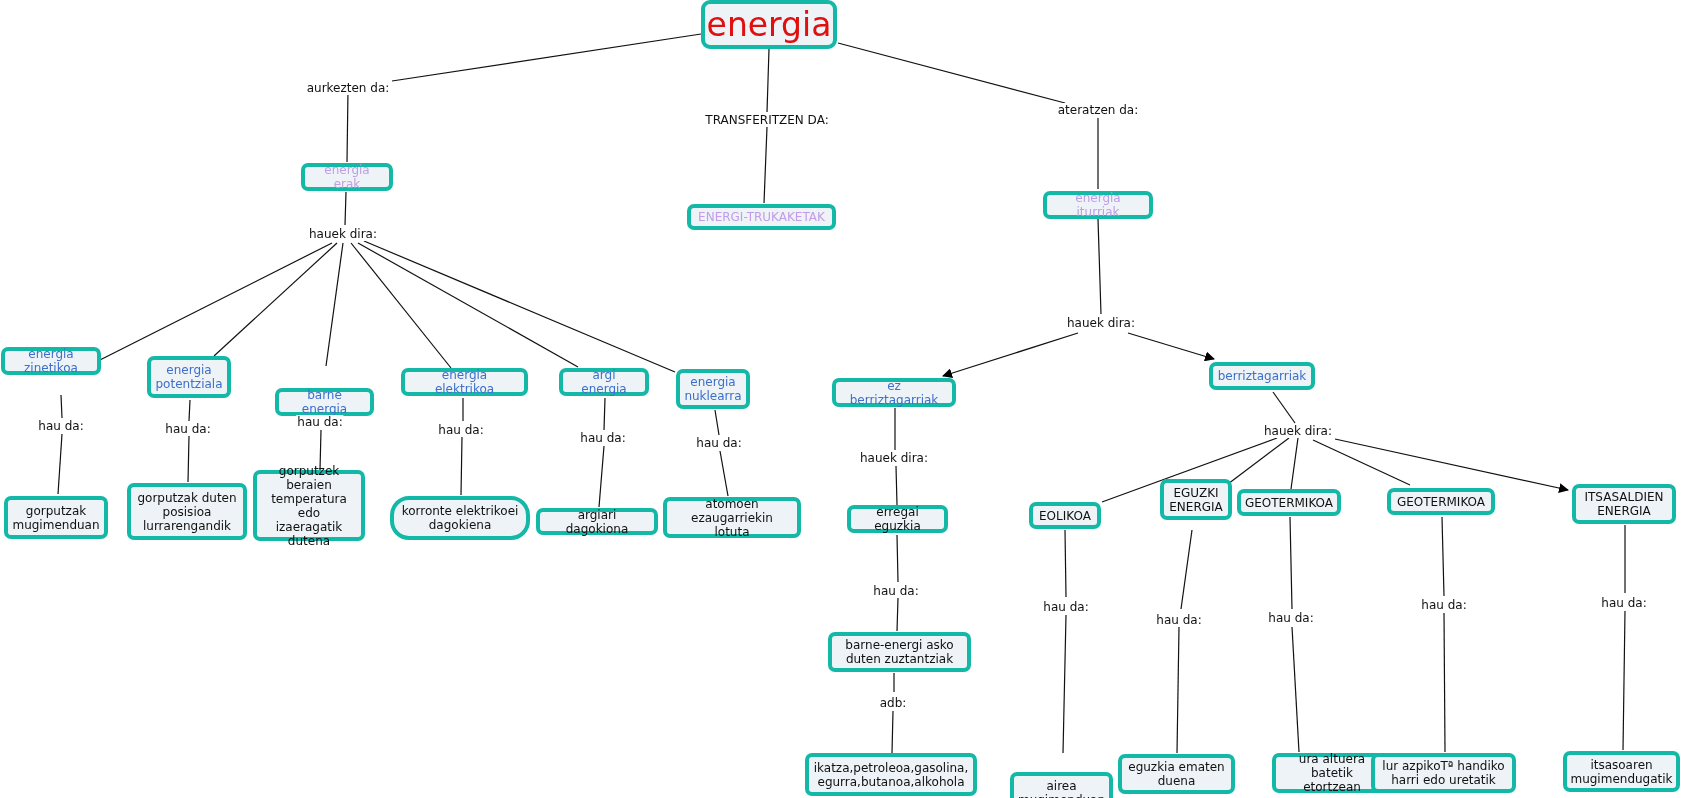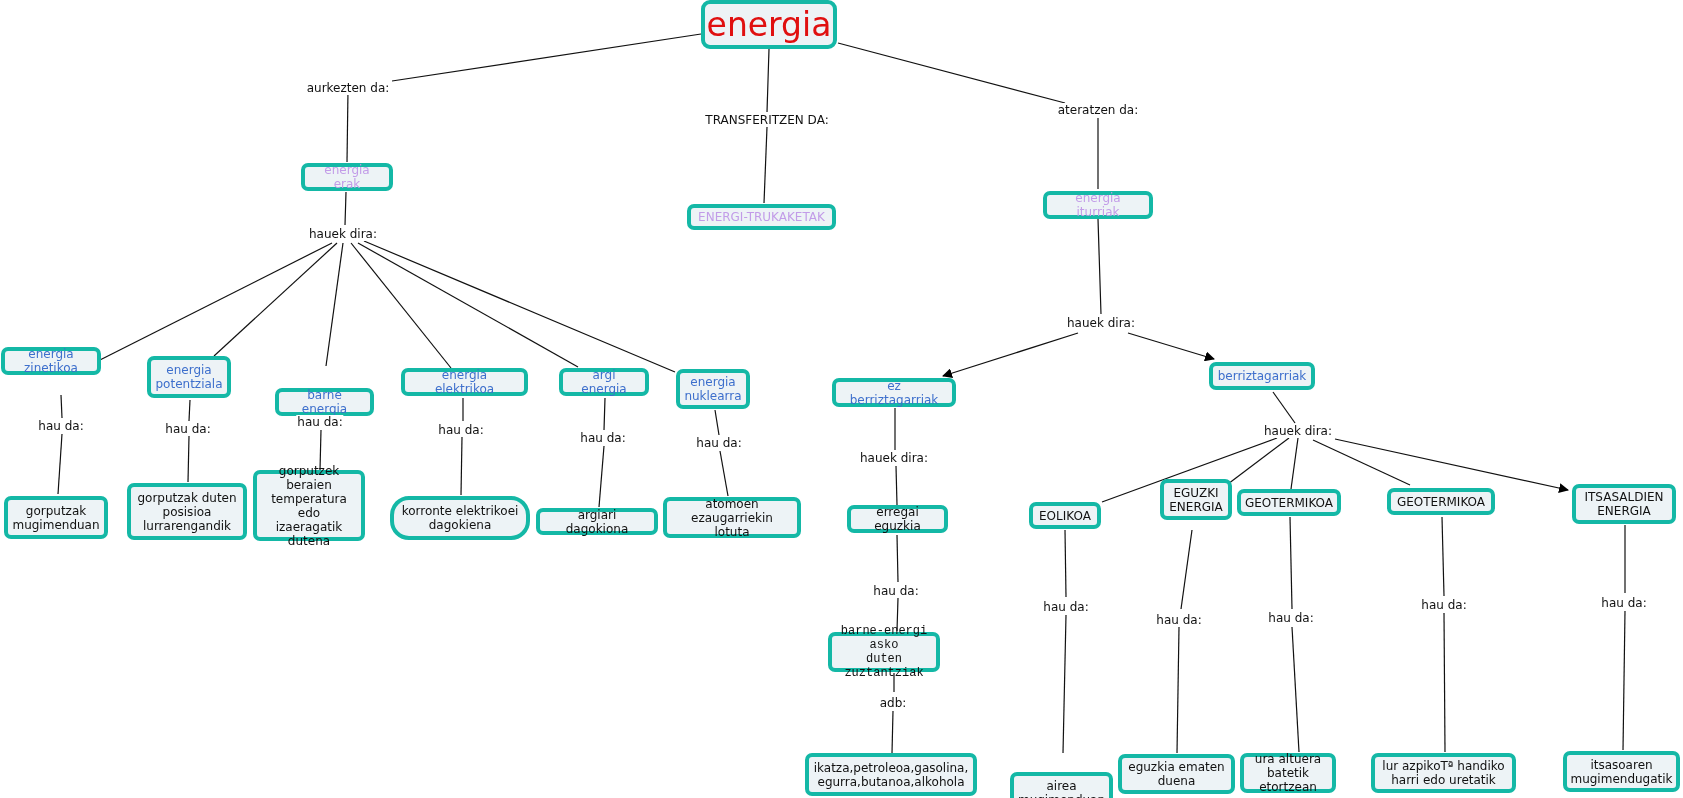--- a/index.html
+++ b/index.html
@@ -131,21 +131,21 @@
 <div class="node" style="left:663px;top:497px;width:138px;height:41px;">atomoen
 ezaugarriekin lotuta</div>
 
 <div class="lbl" style="left:1101px;top:323px;">hauek dira:</div>
 <div class="node blue" style="left:832px;top:378px;width:124px;height:29px;">ez berriztagarriak</div>
 <div class="node blue" style="left:1209px;top:362px;width:106px;height:28px;">berriztagarriak</div>
 
 <div class="lbl" style="left:894px;top:458px;">hauek dira:</div>
 <div class="node" style="left:847px;top:505px;width:101px;height:28px;">erregai eguzkia</div>
 <div class="lbl" style="left:896px;top:591px;">hau da:</div>
-<div class="node" style="left:828px;top:632px;width:112px;height:40px;font-family:Liberation Mono, monospace;">barne-energi asko
+<div class="node" style="left:828px;top:632px;width:143px;height:40px;">barne-energi asko
 duten zuztantziak</div>
 <div class="lbl" style="left:893px;top:703px;">adb:</div>
 <div class="node" style="left:805px;top:753px;width:172px;height:43px;">ikatza,petroleoa,gasolina,
 egurra,butanoa,alkohola</div>
 
 <div class="lbl" style="left:1298px;top:431px;">hauek dira:</div>
 <div class="node" style="left:1029px;top:502px;width:72px;height:27px;">EOLIKOA</div>
 <div class="node" style="left:1160px;top:479px;width:72px;height:41px;">EGUZKI
 ENERGIA</div>
 <div class="node" style="left:1237px;top:489px;width:104px;height:27px;">GEOTERMIKOA</div>
@@ -156,18 +156,18 @@
 <div class="lbl" style="left:1066px;top:607px;">hau da:</div>
 <div class="lbl" style="left:1179px;top:620px;">hau da:</div>
 <div class="lbl" style="left:1291px;top:618px;">hau da:</div>
 <div class="lbl" style="left:1444px;top:605px;">hau da:</div>
 <div class="lbl" style="left:1624px;top:603px;">hau da:</div>
 
 <div class="node" style="left:1010px;top:753px;width:103px;height:41px;margin-top:19px;">airea
 mugimenduan</div>
 <div class="node" style="left:1118px;top:754px;width:117px;height:40px;">eguzkia ematen
 duena</div>
-<div class="node" style="left:1240px;top:753px;width:96px;height:40px;">ura altuera
+<div class="node" style="left:1272px;top:753px;width:120px;height:40px;">ura altuera
 batetik etortzean</div>
 <div class="node" style="left:1371px;top:753px;width:145px;height:40px;">lur azpikoTª handiko
 harri edo uretatik</div>
 <div class="node" style="left:1563px;top:751px;width:117px;height:41px;">itsasoaren
 mugimendugatik</div>
 
 </body></html>

